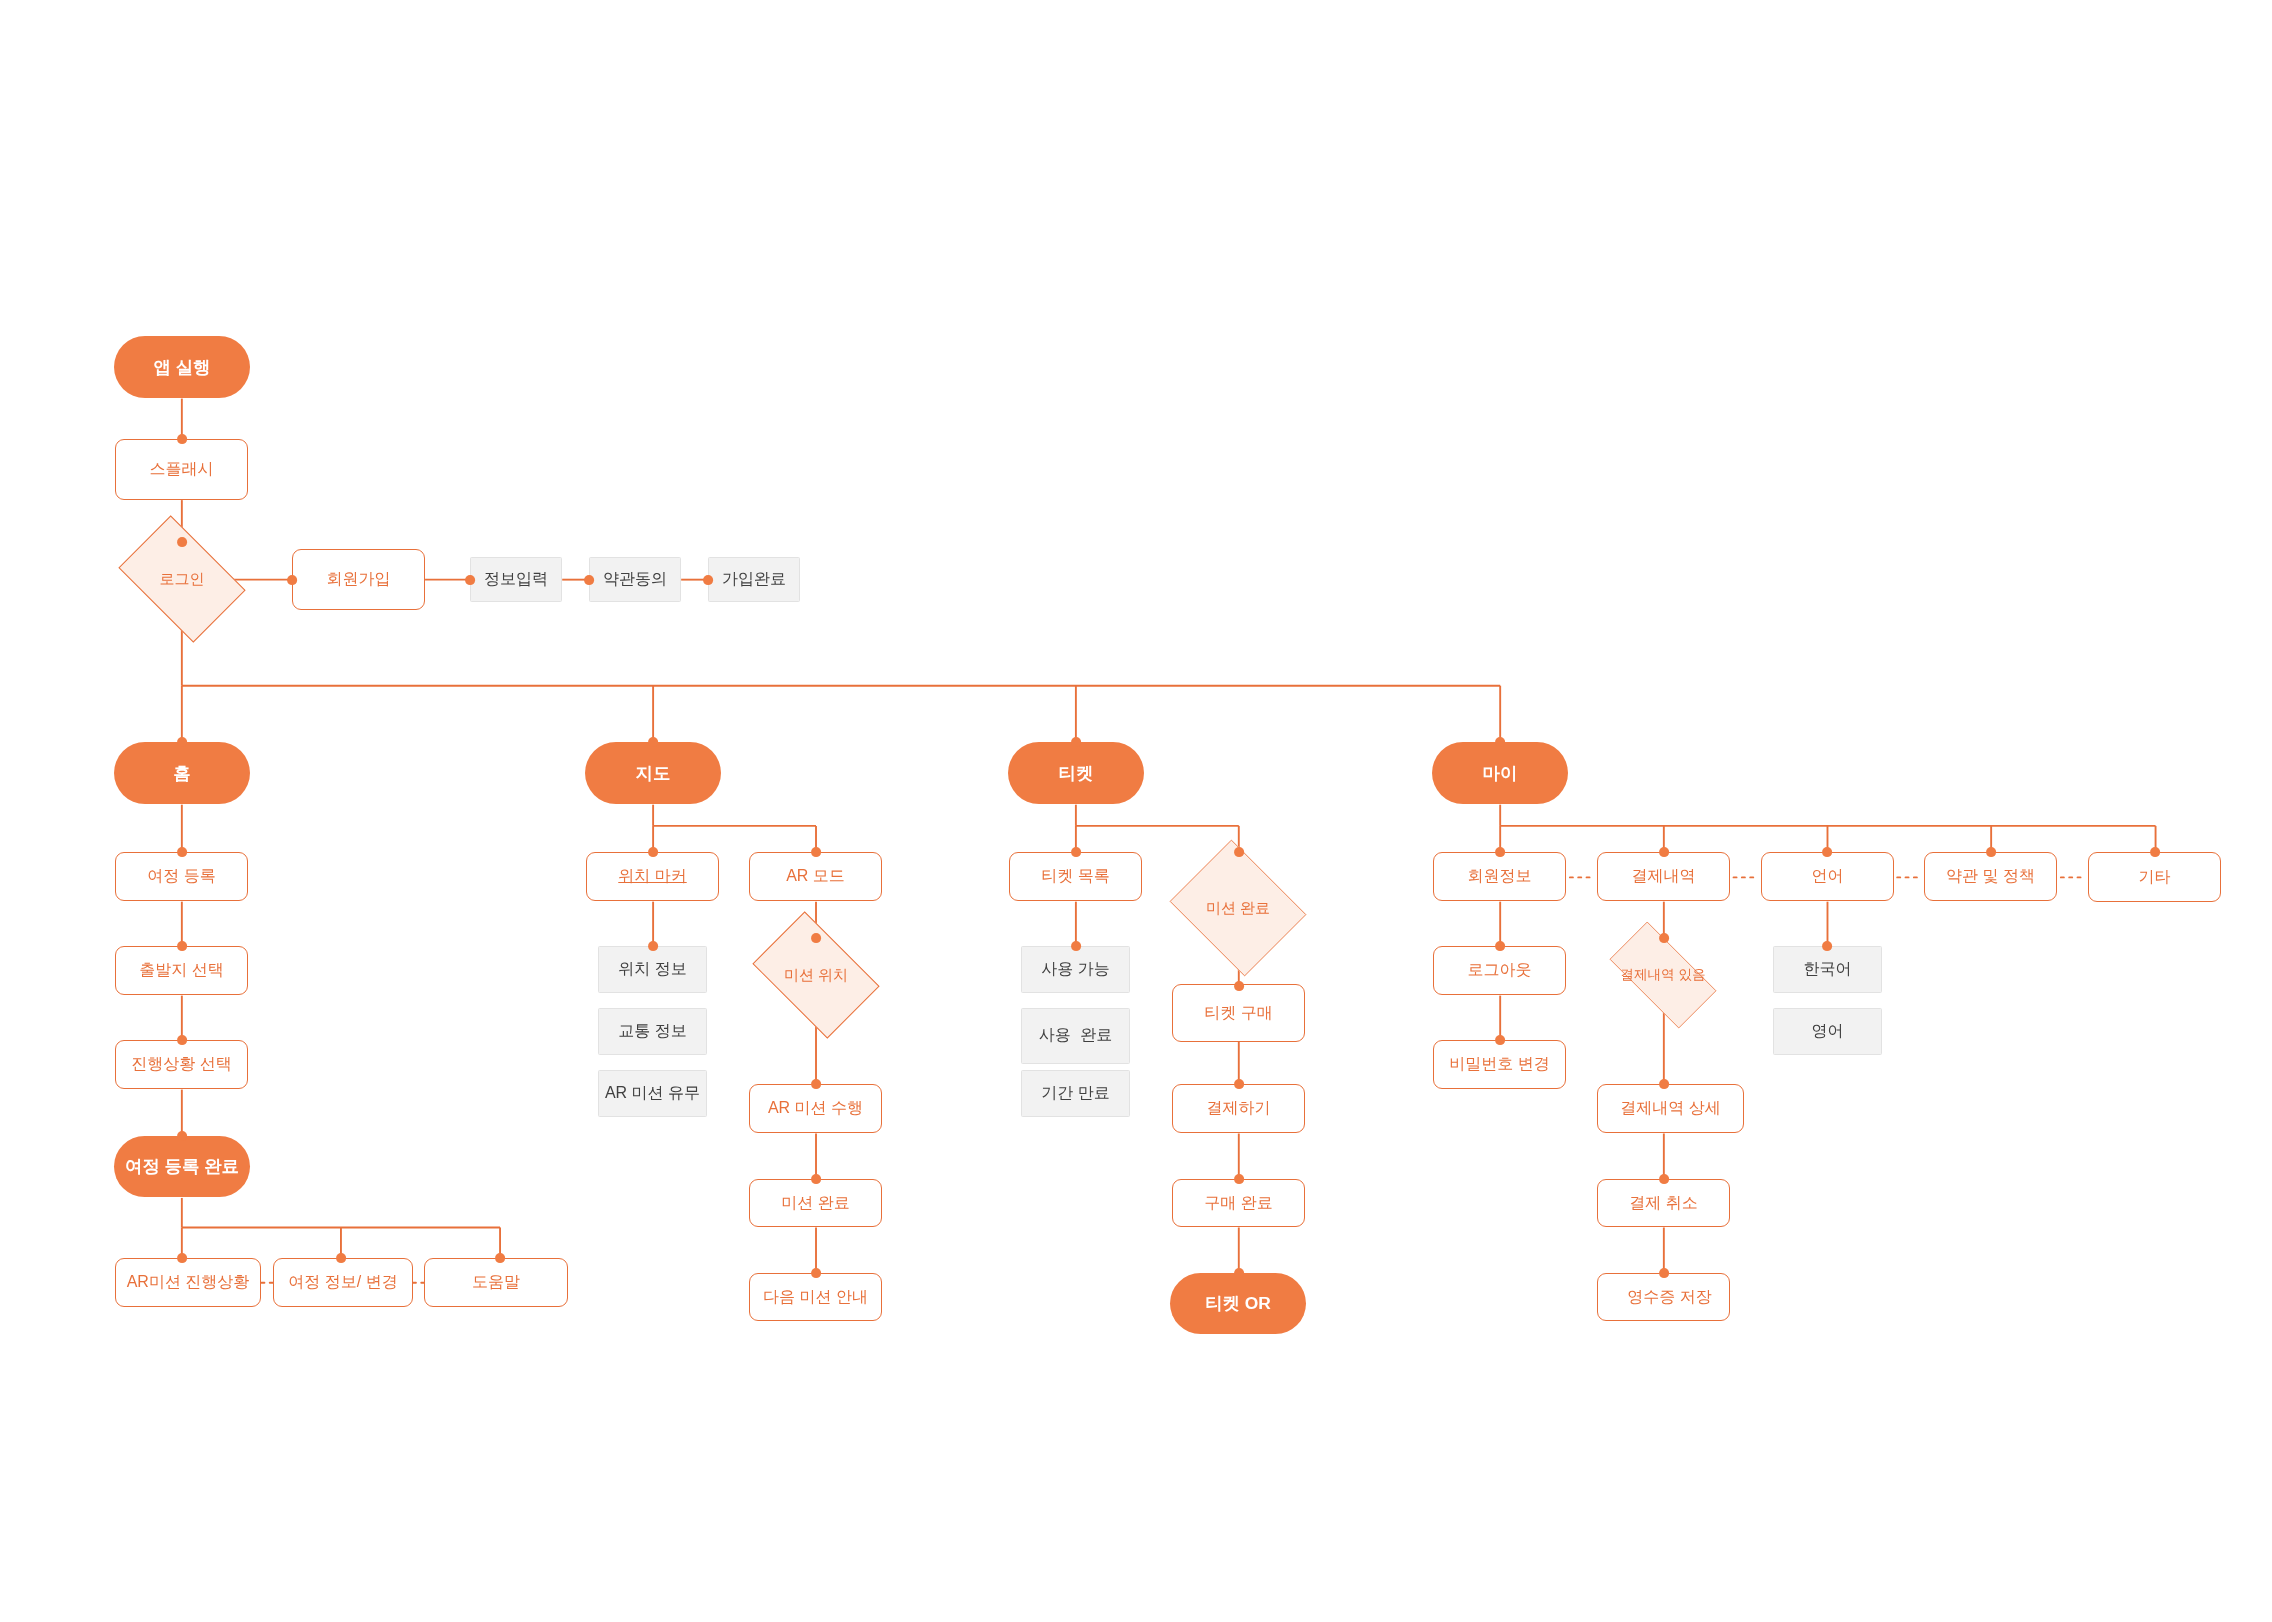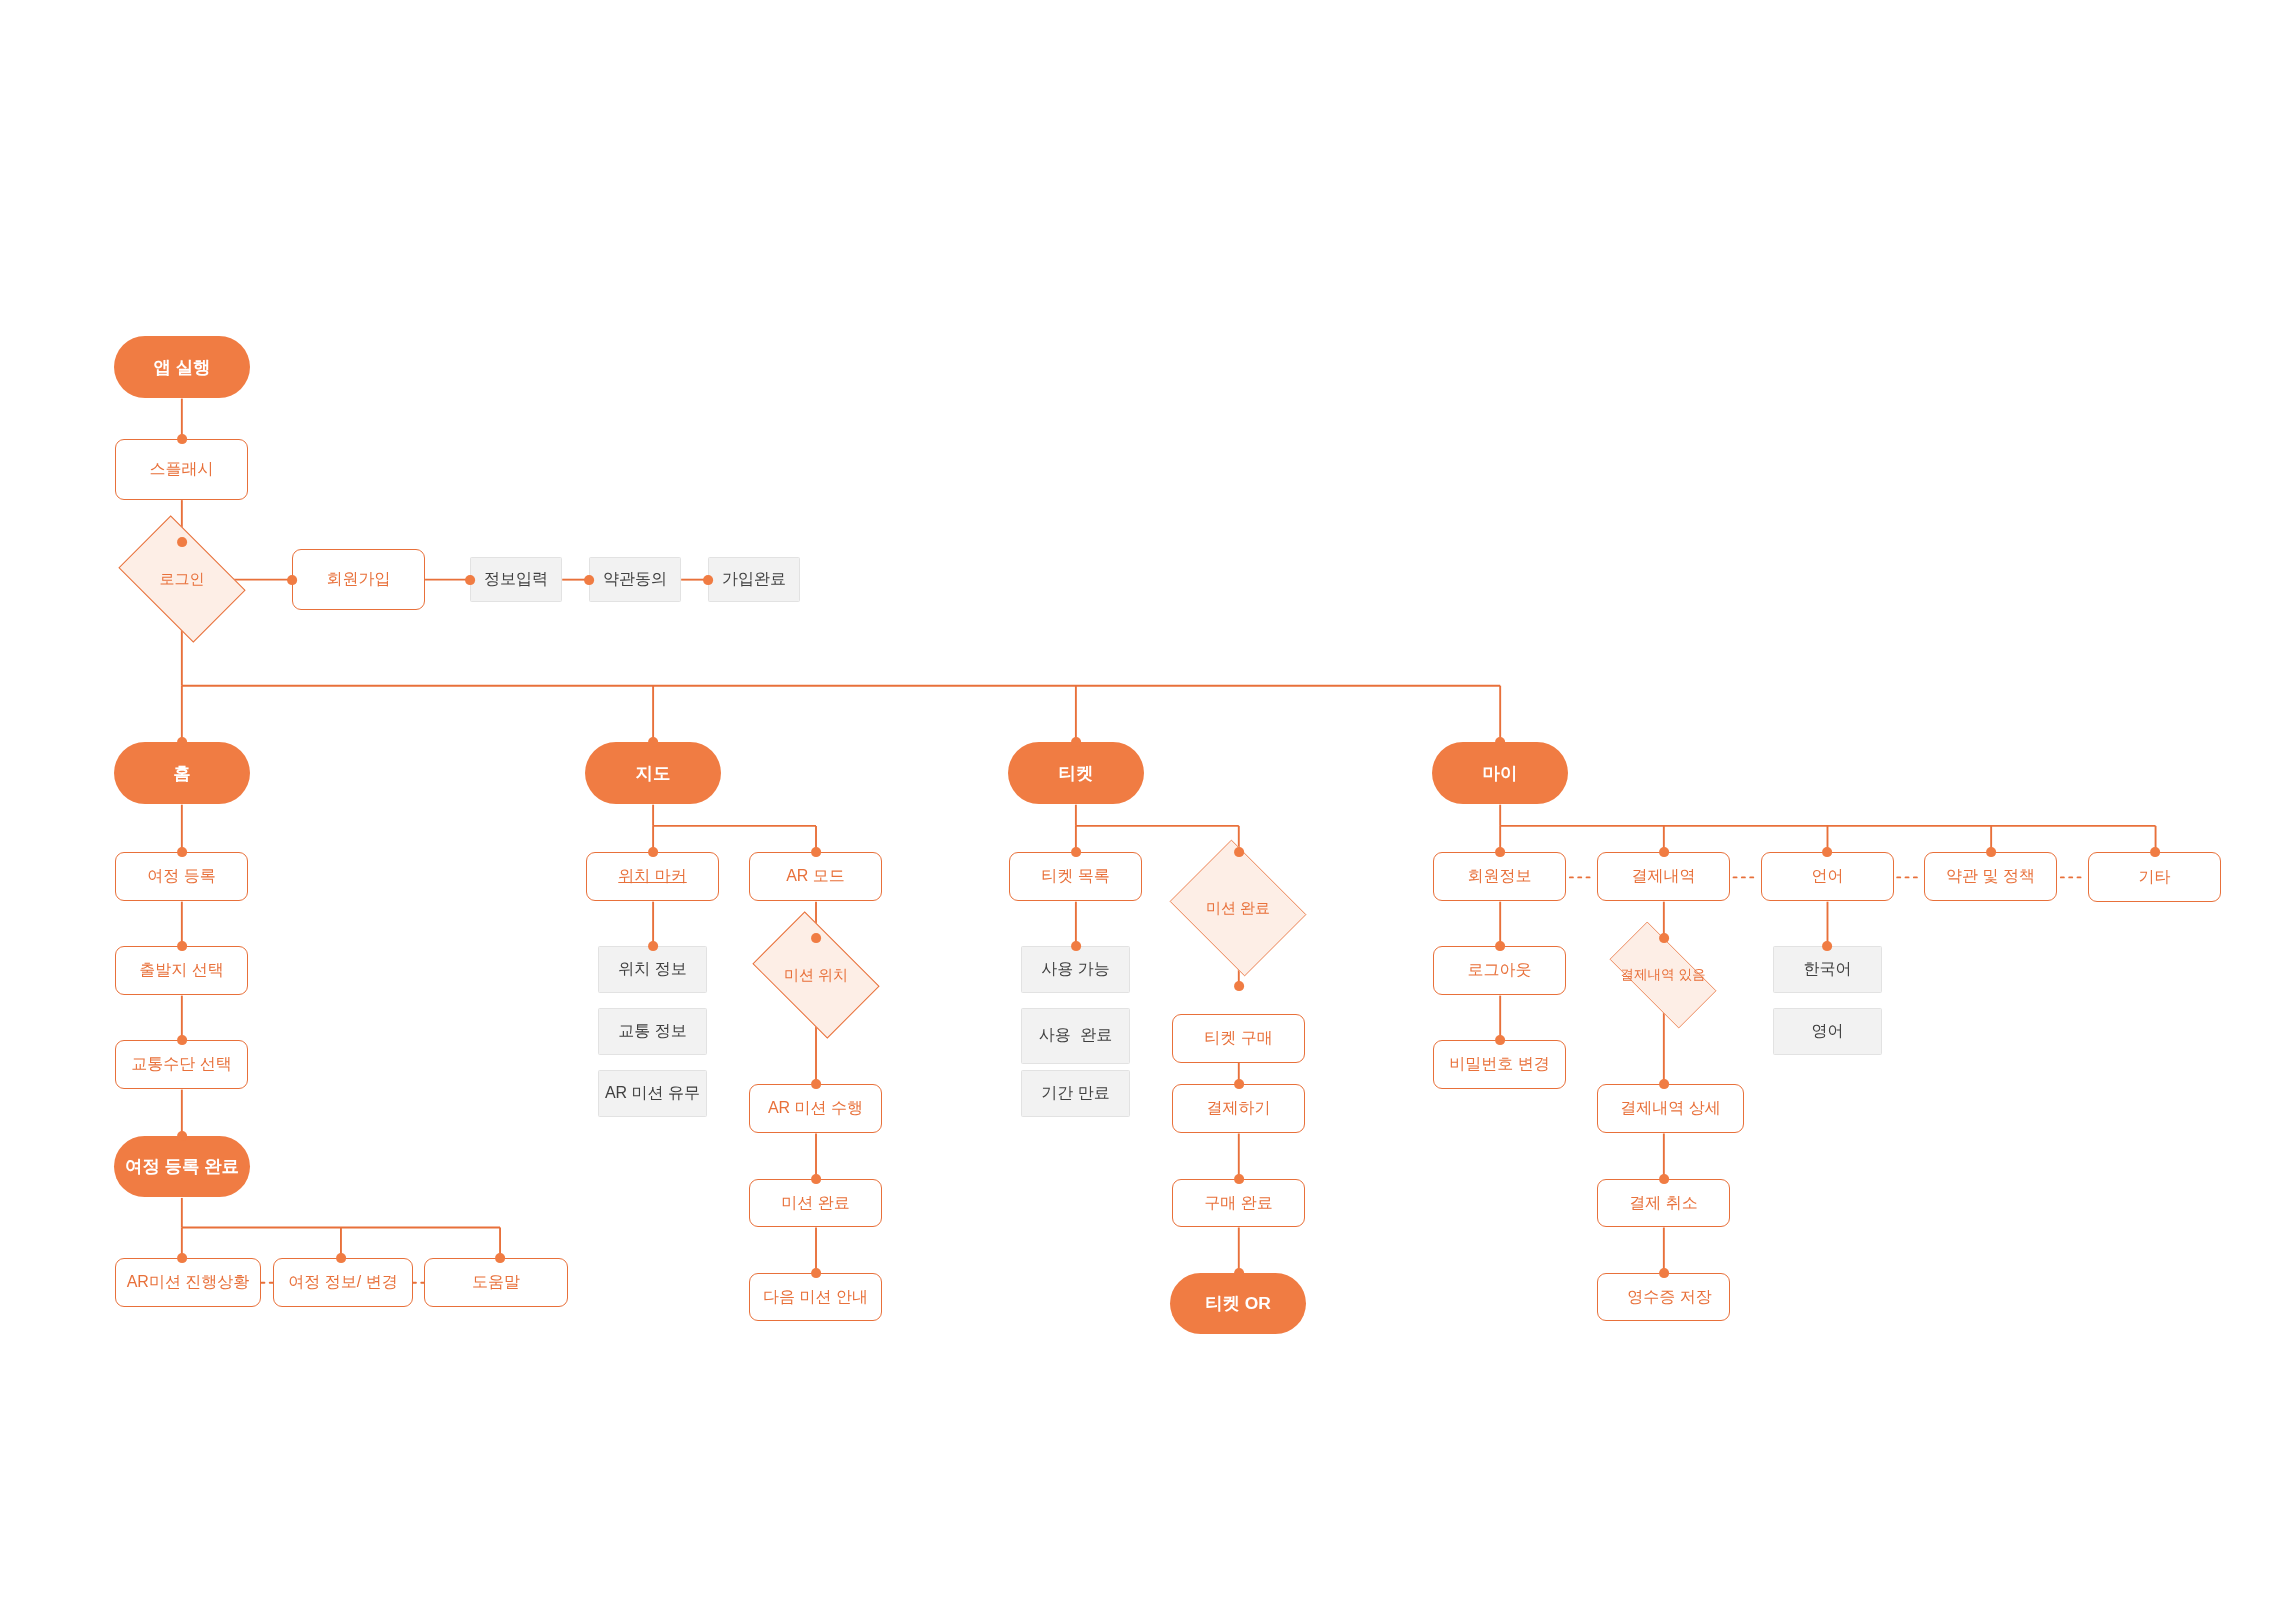--- a/index.html
+++ b/index.html
@@ -219,21 +219,21 @@
   <div class="node n-pill" style="left:114px;top:742px;width:136px;height:62px;">
     <span>홈</span>
   </div>
   <div class="node n-box" style="left:115px;top:852px;width:133px;height:49px;">
     <span>여정 등록</span>
   </div>
   <div class="node n-box" style="left:115px;top:946px;width:133px;height:49px;">
     <span>출발지 선택</span>
   </div>
   <div class="node n-box" style="left:115px;top:1040px;width:133px;height:49px;">
-    <span>교통수단 선택</span>
+    <span>진행상황 선택</span>
   </div>
   <div class="node n-pill" style="left:114px;top:1136px;width:136px;height:61px;">
     <span>여정 등록 완료</span>
   </div>
   <div class="node n-box" style="left:115px;top:1258px;width:146px;height:49px;">
     <span>AR미션 진행상황</span>
   </div>
   <div class="node n-box" style="left:273px;top:1258px;width:140px;height:49px;">
     <span>여정 정보/ 변경</span>
   </div>
@@ -285,21 +285,21 @@
   <div class="node n-grey" style="left:1021px;top:1008px;width:109px;height:56px;font-family:Liberation Mono, monospace;">
     <span>사용 완료</span>
   </div>
   <div class="node n-grey" style="left:1021px;top:1070px;width:109px;height:47px;">
     <span>기간 만료</span>
   </div>
   <div class="node n-diamond" style="left:1170px;top:852px;width:136px;height:112px;">
     <span class="dmd-shape" style="transform:rotate(45deg) scale(0.78);"></span>
     <span class="dmd-label">미션 완료</span>
   </div>
-  <div class="node n-box" style="left:1172px;top:1014px;width:133px;height:49px;">
+  <div class="node n-box" style="left:1172px;top:984px;width:133px;height:58px;">
     <span>티켓 구매</span>
   </div>
   <div class="node n-box" style="left:1172px;top:1084px;width:133px;height:49px;">
     <span>결제하기</span>
   </div>
   <div class="node n-box" style="left:1172px;top:1179px;width:133px;height:48px;">
     <span>구매 완료</span>
   </div>
   <div class="node n-pill" style="left:1170px;top:1273px;width:136px;height:61px;">
     <span>티켓 OR</span>

